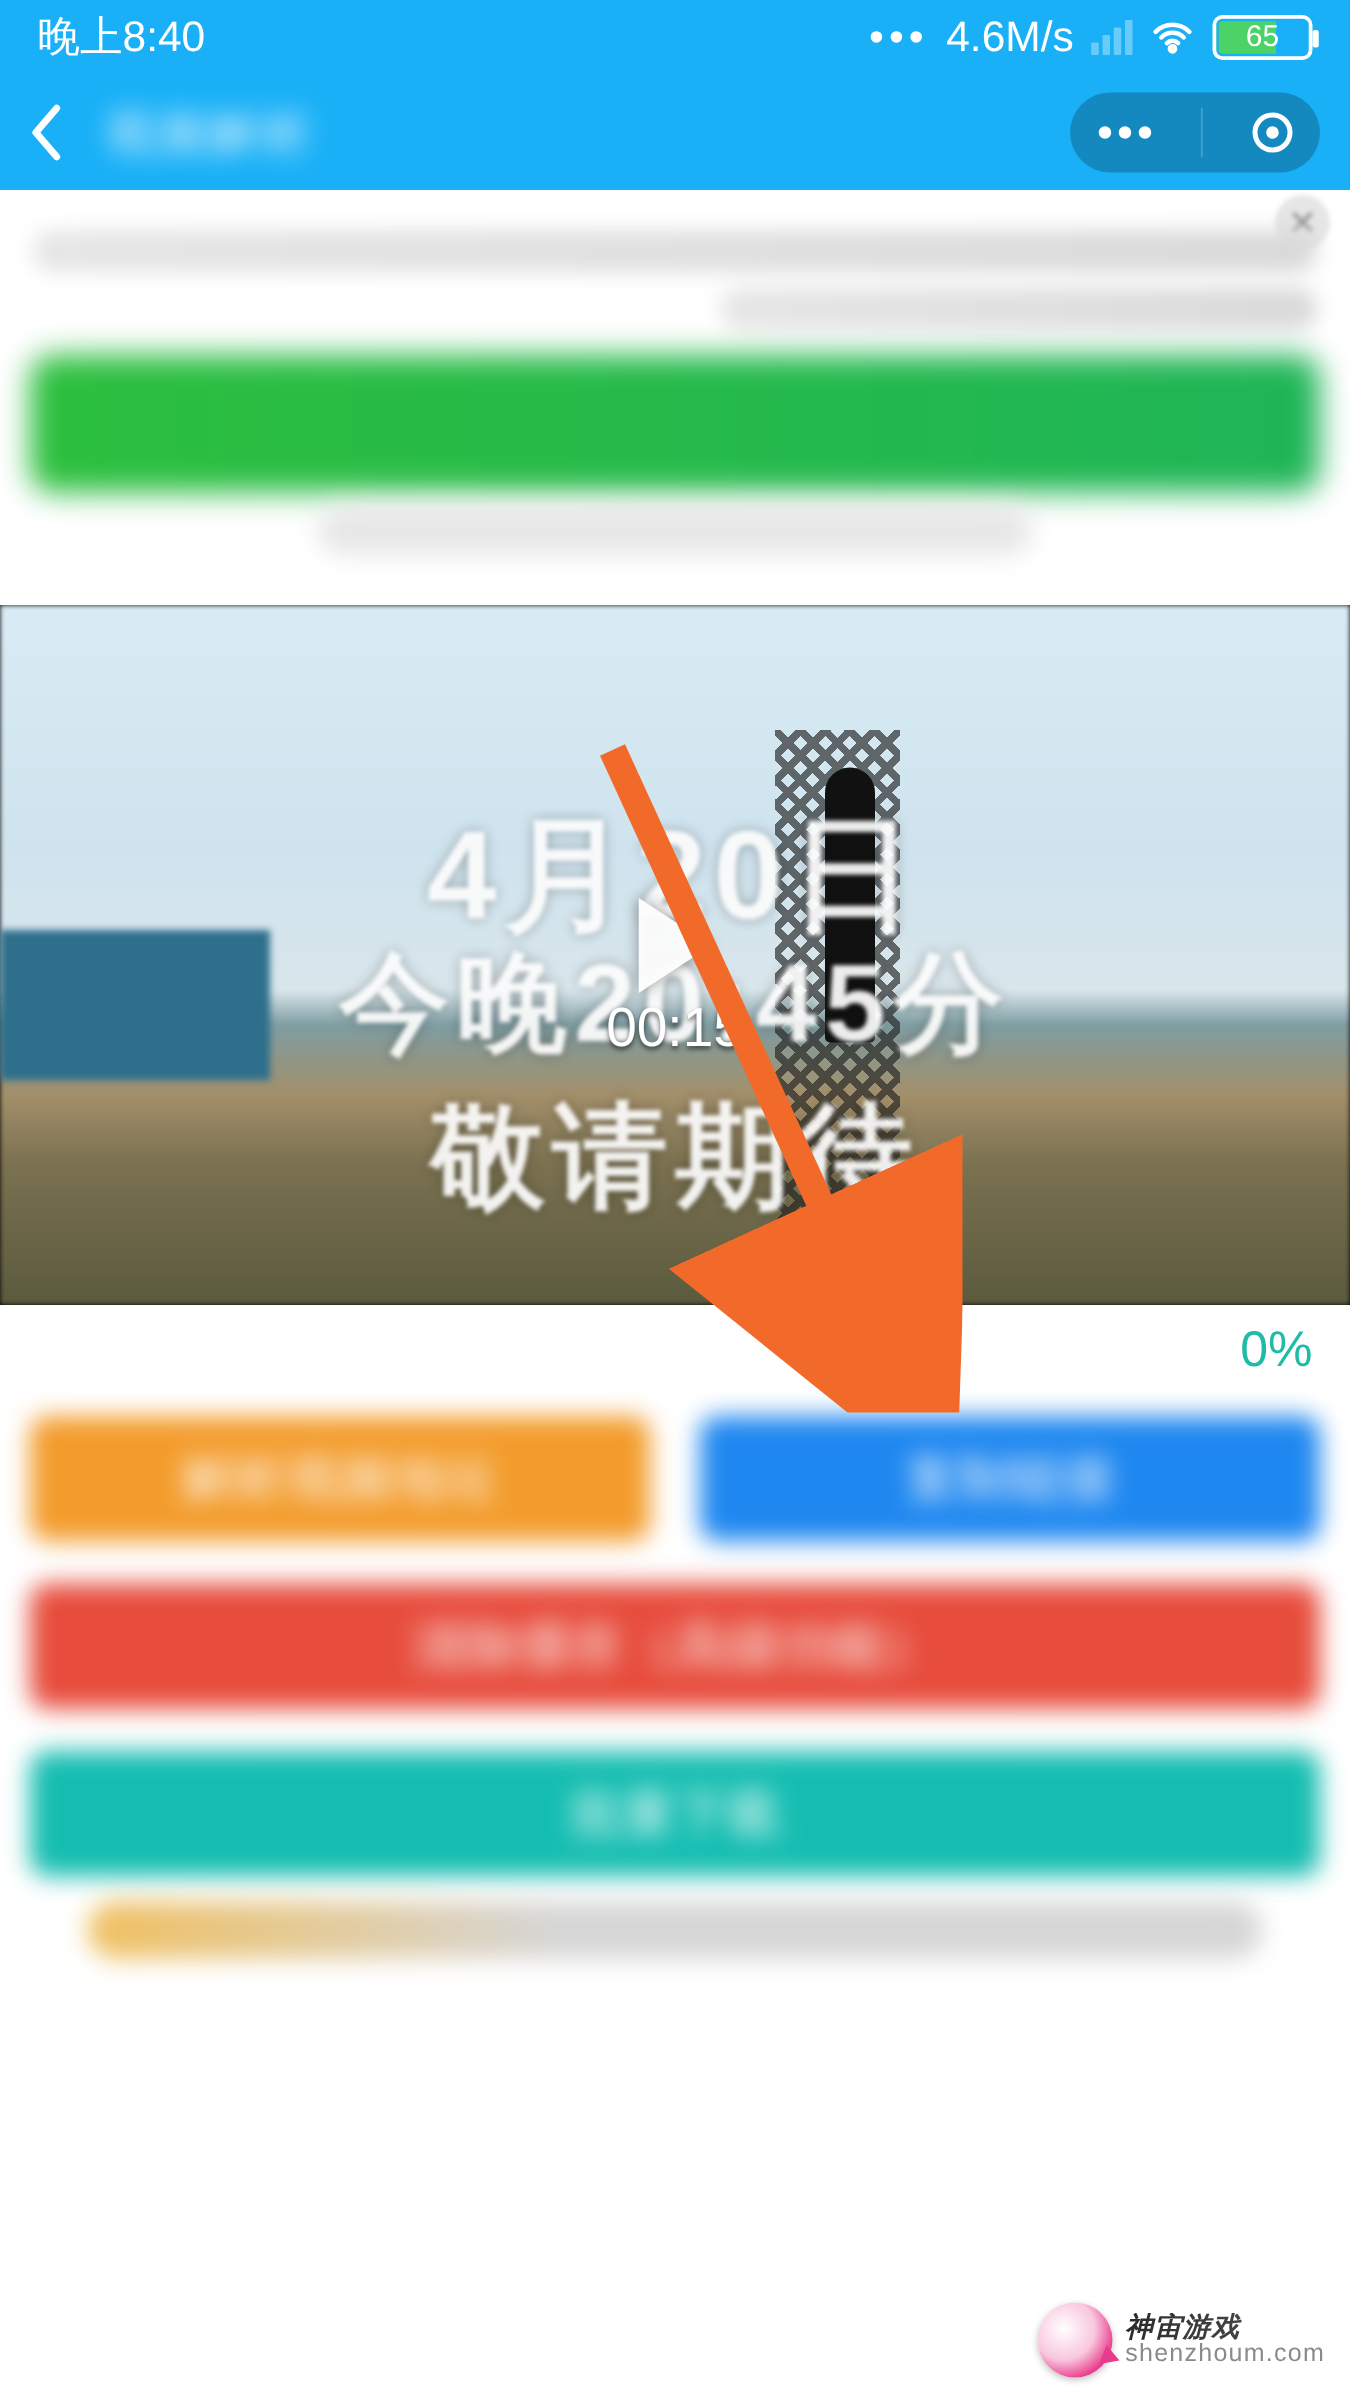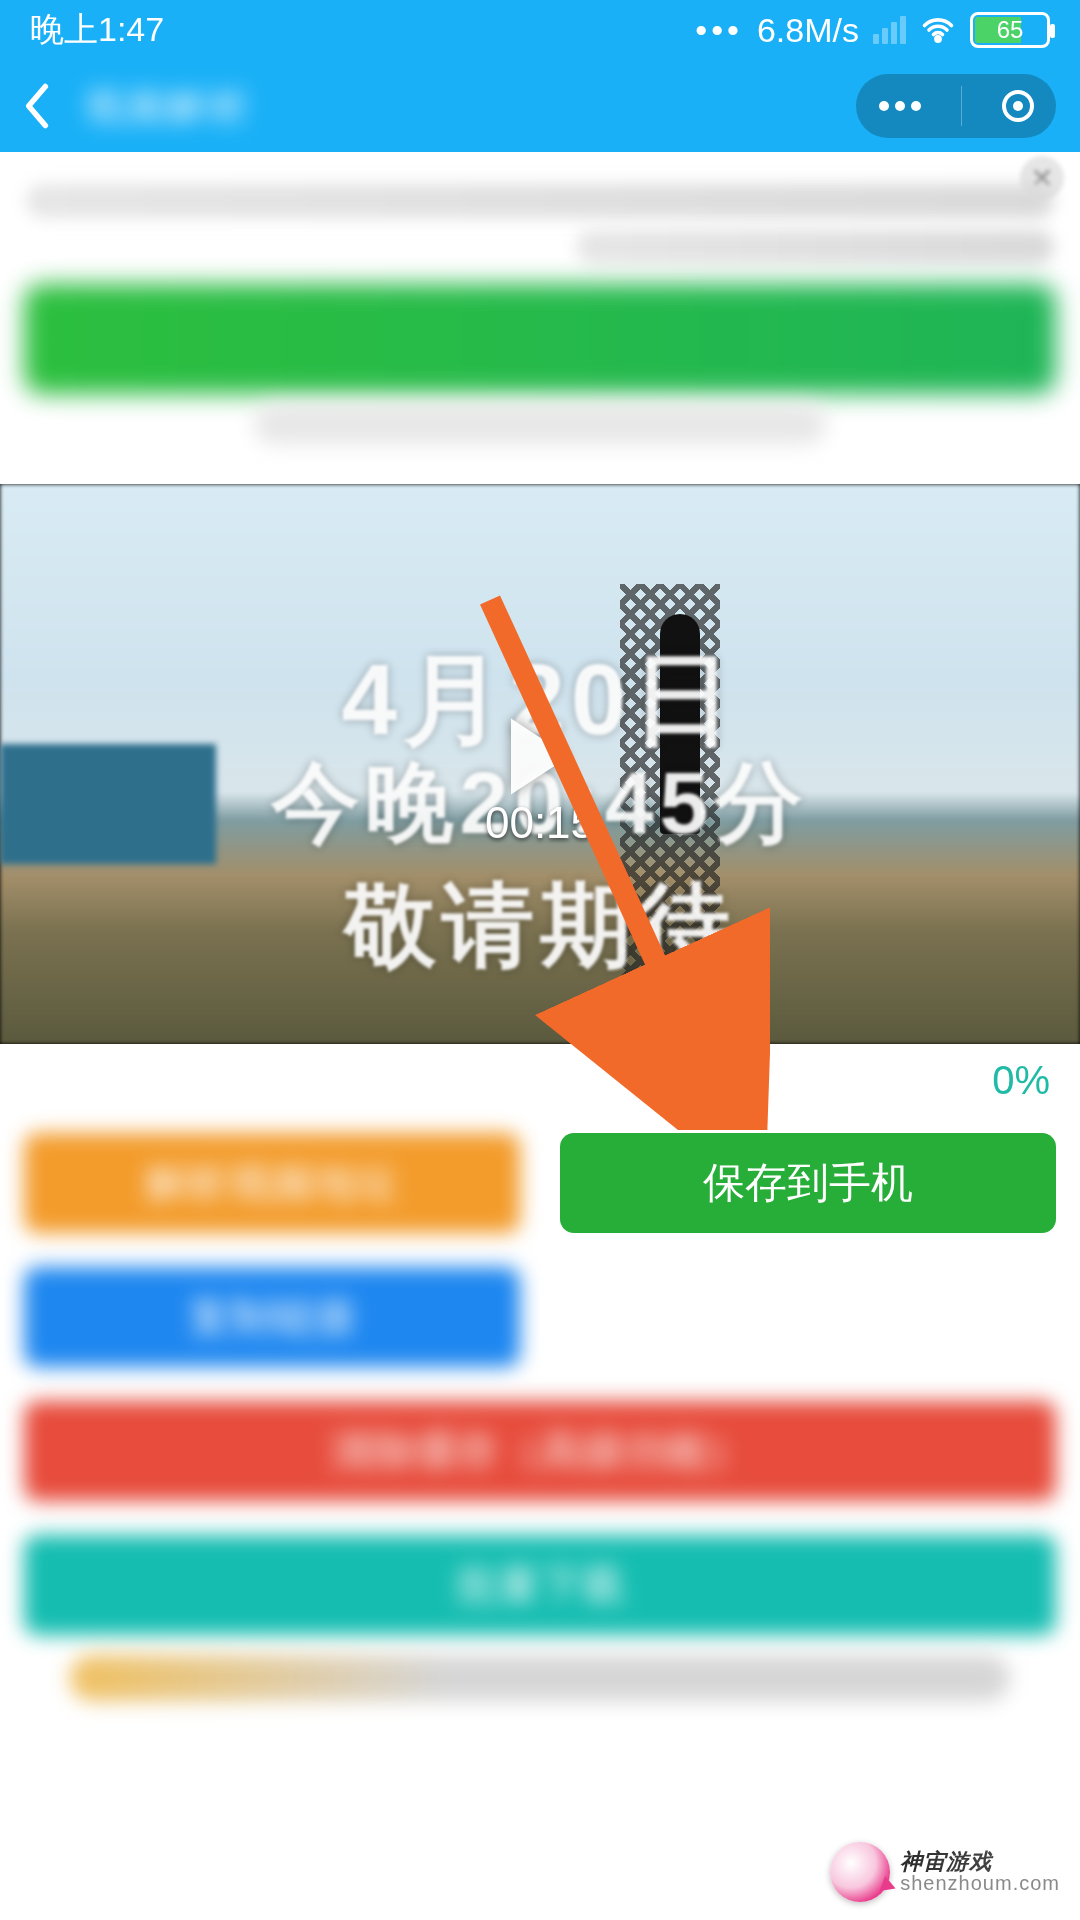--- a/index.html
+++ b/index.html
@@ -66,25 +66,25 @@
   .wm-main{ font-size:22px; font-weight:800; background:linear-gradient(90deg,#2b2b2b,#555); -webkit-background-clip:text; color:transparent; font-style:italic; letter-spacing:1px; }
   .wm-sub{ font-size:20px; color:#8a8a8a; letter-spacing:1px; }
 </style>
 </head>
 <body>
 
 <div class="screen">
 
   <div class="status-bar">
     <div class="status-left">
-      <span>晚上1:47</span>
+      <span>晚上8:40</span>
     </div>
     <div class="status-right">
       <span style="letter-spacing:4px;">•••</span>
-      <span>6.8M/s</span>
+      <span>4.6M/s</span>
       <span class="signal-bars">
           <span></span>
           <span></span>
           <span></span>
           <span></span>
         </span>
       <span class="wifi-icon">
         <svg viewBox="0 0 24 24" fill="none" stroke="#fff" stroke-width="2.4" stroke-linecap="round">
             <path d="M3 9c5-5 13-5 18 0"></path>
             <path d="M6 12c3.3-3.3 8.7-3.3 12 0"></path>
@@ -146,23 +146,20 @@
   </div>
 
   <div class="prog-row">
     <span>0%</span>
   </div>
 
   <div class="btns">
     <div class="btn btn-orange">
       <span>解析视频地址</span>
     </div>
-    <div class="btn btn-green">
-      <span>保存到手机</span>
-    </div>
     <div class="btn btn-blue">
       <span>复制链接</span>
     </div>
     <div class="btn btn-red full">
       <span>清除缓存（高级功能）</span>
     </div>
     <div class="btn btn-teal full">
       <span>批量下载</span>
     </div>
   </div>

